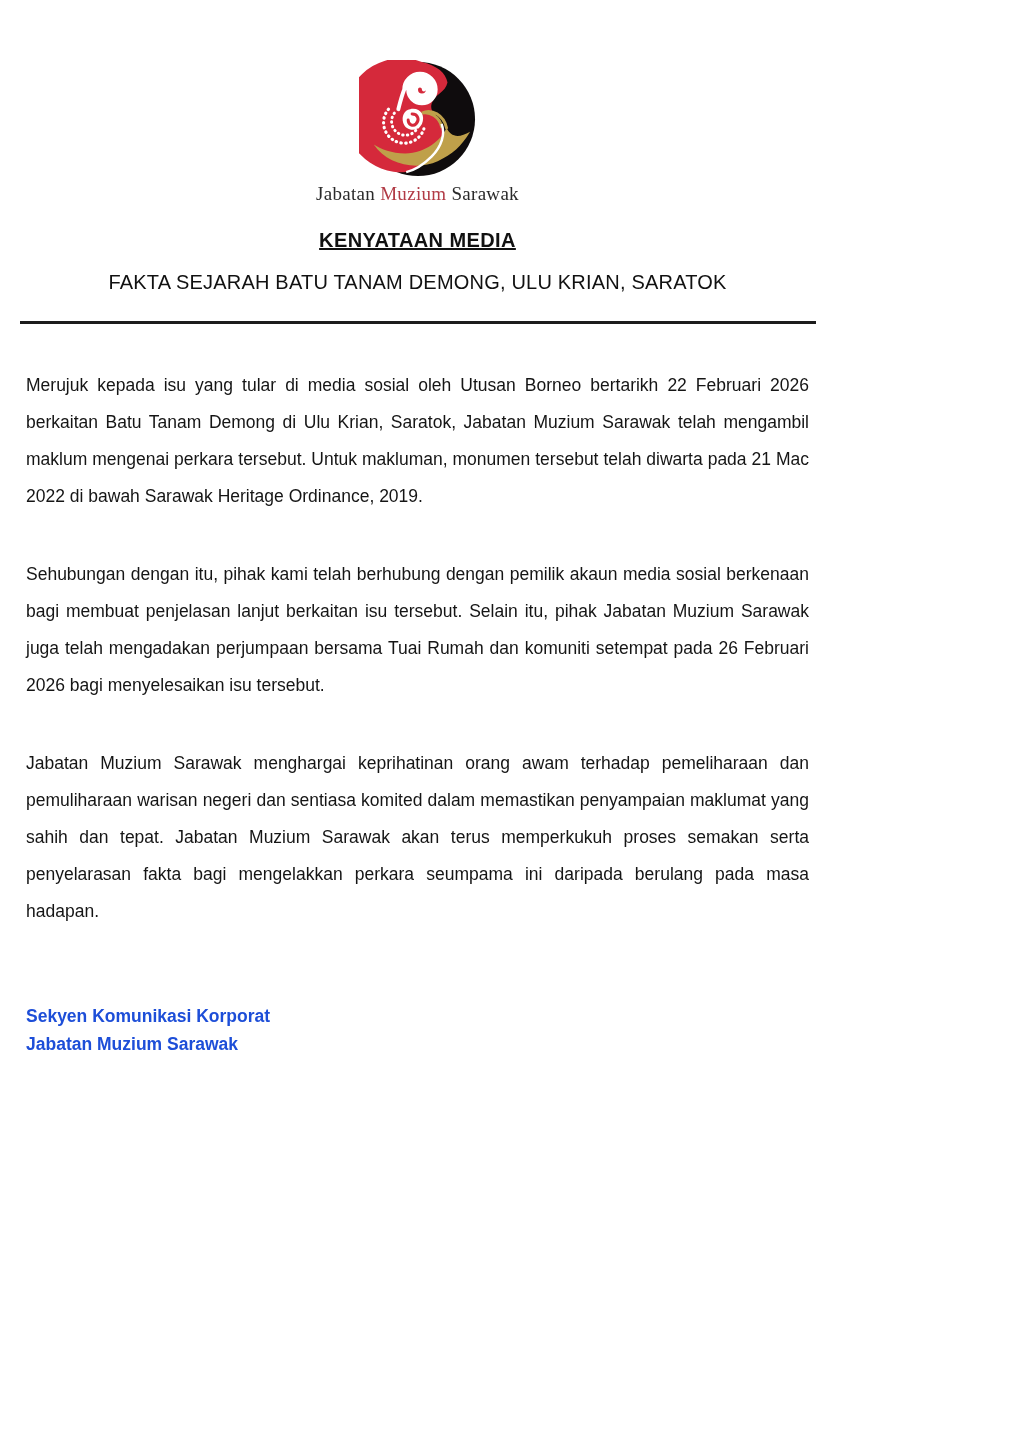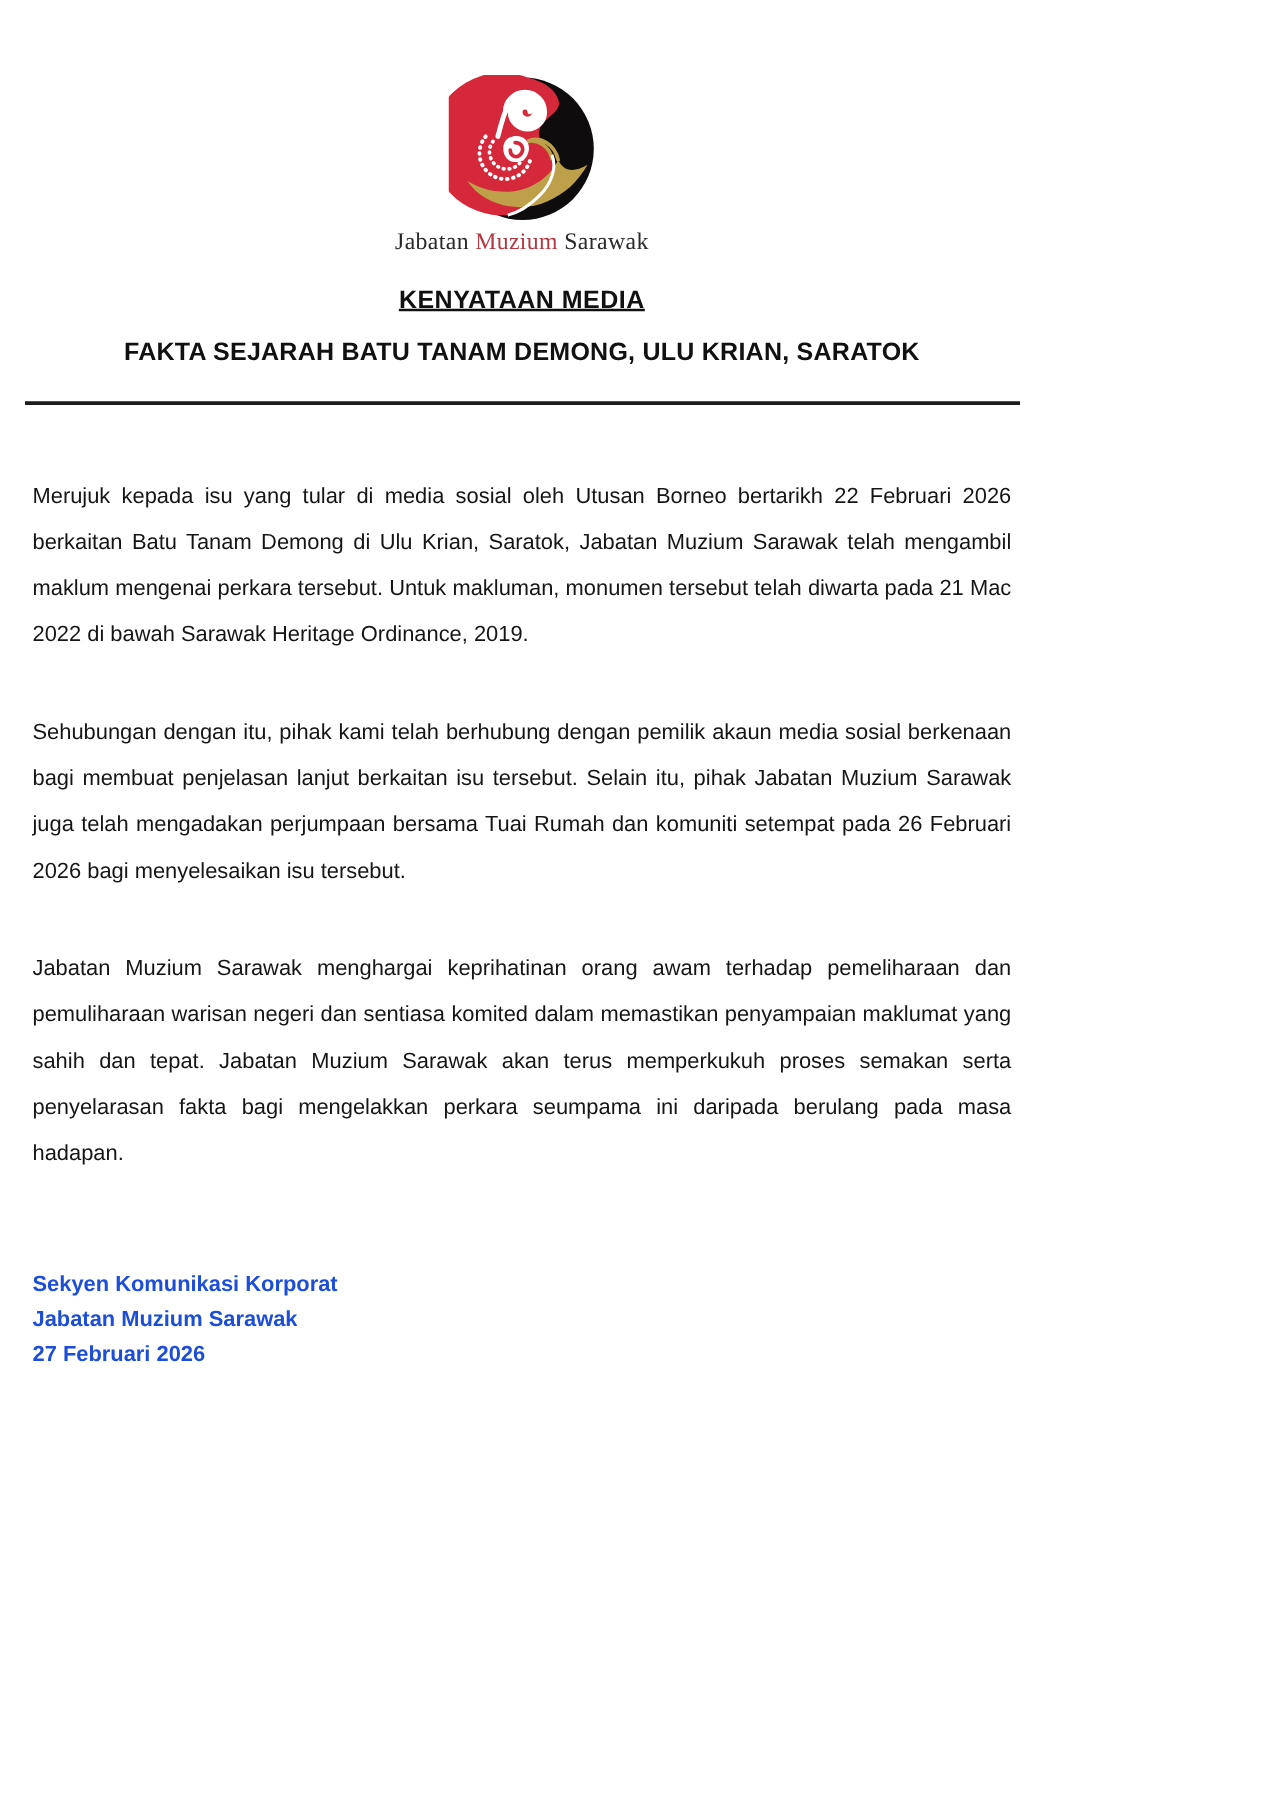--- a/index.html
+++ b/index.html
@@ -40,36 +40,36 @@
     text-align: center;
     font-weight: bold;
     font-size: 20px;
     letter-spacing: 0.4px;
     color: #111111;
     text-decoration: underline;
   }
   .doc-subtitle {
     margin-top: 19px;
     text-align: center;
-    font-weight: bold;
+    font-weight: normal;
     font-size: 20px;
     letter-spacing: 0.2px;
     color: #111111;
     white-space: nowrap;
   }
   .rule {
     width: 796px;
     height: 0;
     border-top: 3px solid #1c1c1c;
     margin: 27px auto 0 auto;
   }
   
   .doc-body {
     width: 783px;
-    margin: 12px auto;
+    margin: 1px auto;
     padding-top: 4px;
   }
   .para {
     font-size: 17.5px;
     line-height: 37px;
     text-align: justify;
     text-justify: inter-word;
     color: #151515;
     margin-top: 38px;
     margin-bottom: 41px;
@@ -142,17 +142,16 @@
   <div class="rule"></div>
 
   <div class="doc-body">
     <p class="para">Merujuk kepada isu yang tular di media sosial oleh Utusan Borneo bertarikh 22 Februari 2026 berkaitan Batu Tanam Demong di Ulu Krian, Saratok, Jabatan Muzium Sarawak telah mengambil maklum mengenai perkara tersebut. Untuk makluman, monumen tersebut telah diwarta pada 21 Mac 2022 di bawah Sarawak Heritage Ordinance, 2019.</p>
     <p class="para">Sehubungan dengan itu, pihak kami telah berhubung dengan pemilik akaun media sosial berkenaan bagi membuat penjelasan lanjut berkaitan isu tersebut. Selain itu, pihak Jabatan Muzium Sarawak juga telah mengadakan perjumpaan bersama Tuai Rumah dan komuniti setempat pada 26 Februari 2026 bagi menyelesaikan isu tersebut.</p>
     <p class="para">Jabatan Muzium Sarawak menghargai keprihatinan orang awam terhadap pemeliharaan dan pemuliharaan warisan negeri dan sentiasa komited dalam memastikan penyampaian maklumat yang sahih dan tepat. Jabatan Muzium Sarawak akan terus memperkukuh proses semakan serta penyelarasan fakta bagi mengelakkan perkara seumpama ini daripada berulang pada masa hadapan.</p>
 
     <div class="signature">
       <div>Sekyen Komunikasi Korporat</div>
       <div>Jabatan Muzium Sarawak</div>
-      <div>27 Februari 2026</div>
     </div>
   </div>
 
 </div>
 
 </body></html>

